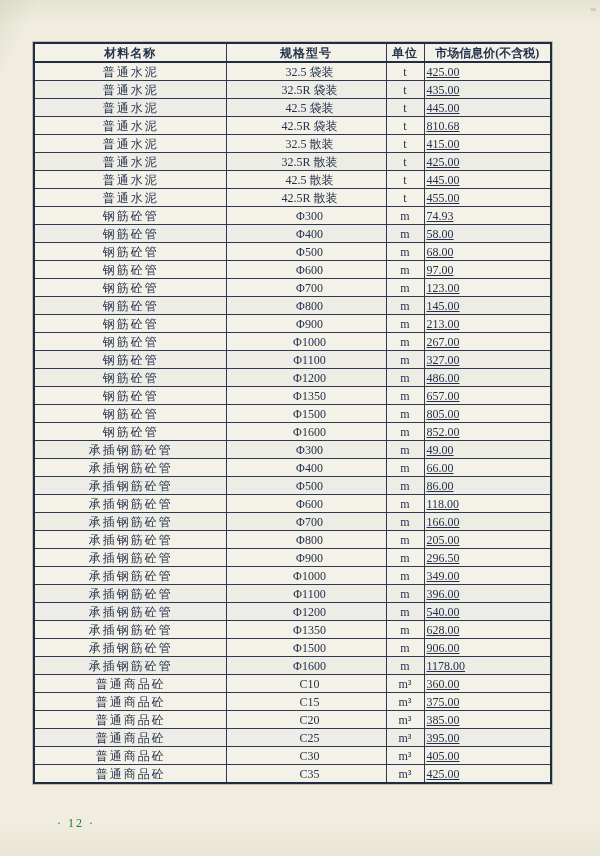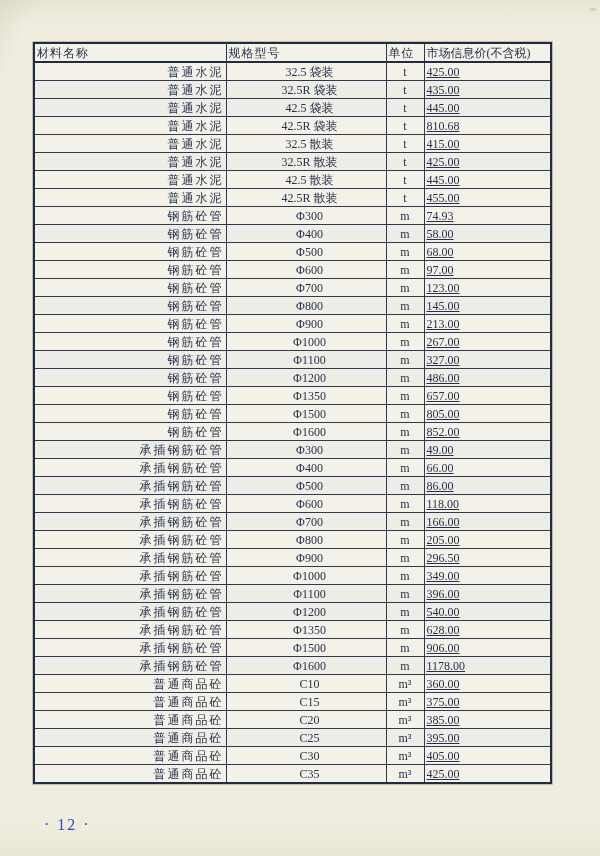--- a/index.html
+++ b/index.html
@@ -35,44 +35,44 @@
     border: 1px solid #2e3a52;
     font-size: 12px;
     line-height: 1;
     height: 15px;
     padding: 1px 2px;
     white-space: nowrap;
     overflow: hidden;
     color: #25324c;
   }
   .price-table thead th {
-    font-weight: normal;
-    text-align: left;
+    font-weight: bold;
+    text-align: center;
     border-bottom: 2px solid #222c40;
     letter-spacing: 1px;
   }
   .price-table thead th.h-price { letter-spacing: 0; }
   col.col-material { width: 192px; }
   col.col-spec     { width: 160px; }
   col.col-unit     { width: 38px;  }
   col.col-price    { width: 127px; }
-  td.c0 { text-align: right; padding-left: 3px; letter-spacing: 2px; }
+  td.c0 { text-align: center; padding-left: 3px; letter-spacing: 2px; }
   td.c1 { text-align: center; padding-left: 9px; }
   td.c2 { text-align: center; }
   td.c3 { text-align: left; text-decoration: underline; }
   
   tbody tr:nth-child(4n+2) td { background: rgba(205,215,222,0.18); }
   tbody tr:nth-child(7n+3) td { background: rgba(198,208,218,0.14); }
   .page-number {
     position: absolute;
-    left: 44px;
+    left: 57px;
     top: 816px;
-    font-size: 16px;
+    font-size: 12px;
     letter-spacing: 2px;
-    color: #1d4ed8;
+    color: #15803d;
   }
   .corner-mark {
     position: absolute;
     right: 4px;
     top: 8px;
     width: 6px;
     height: 3px;
     background: rgba(190,190,175,0.6);
     border-radius: 2px;
   }

